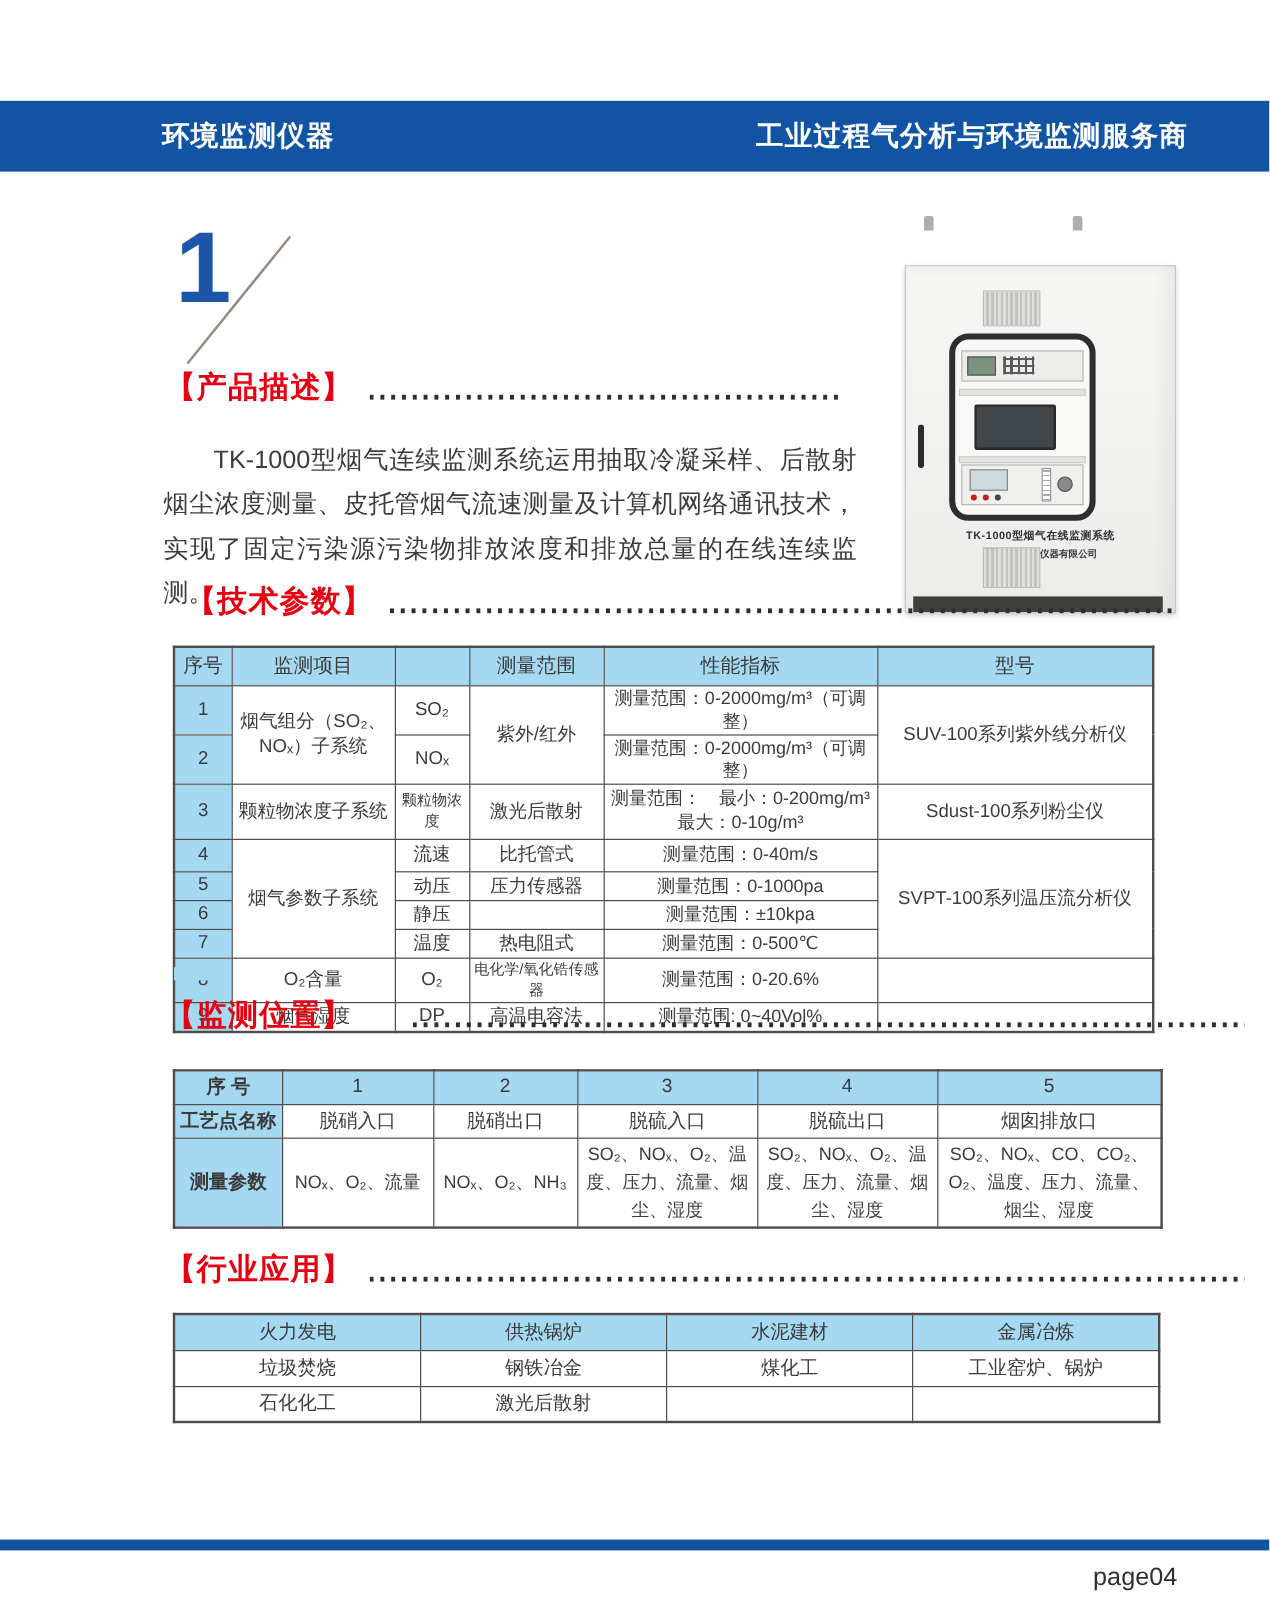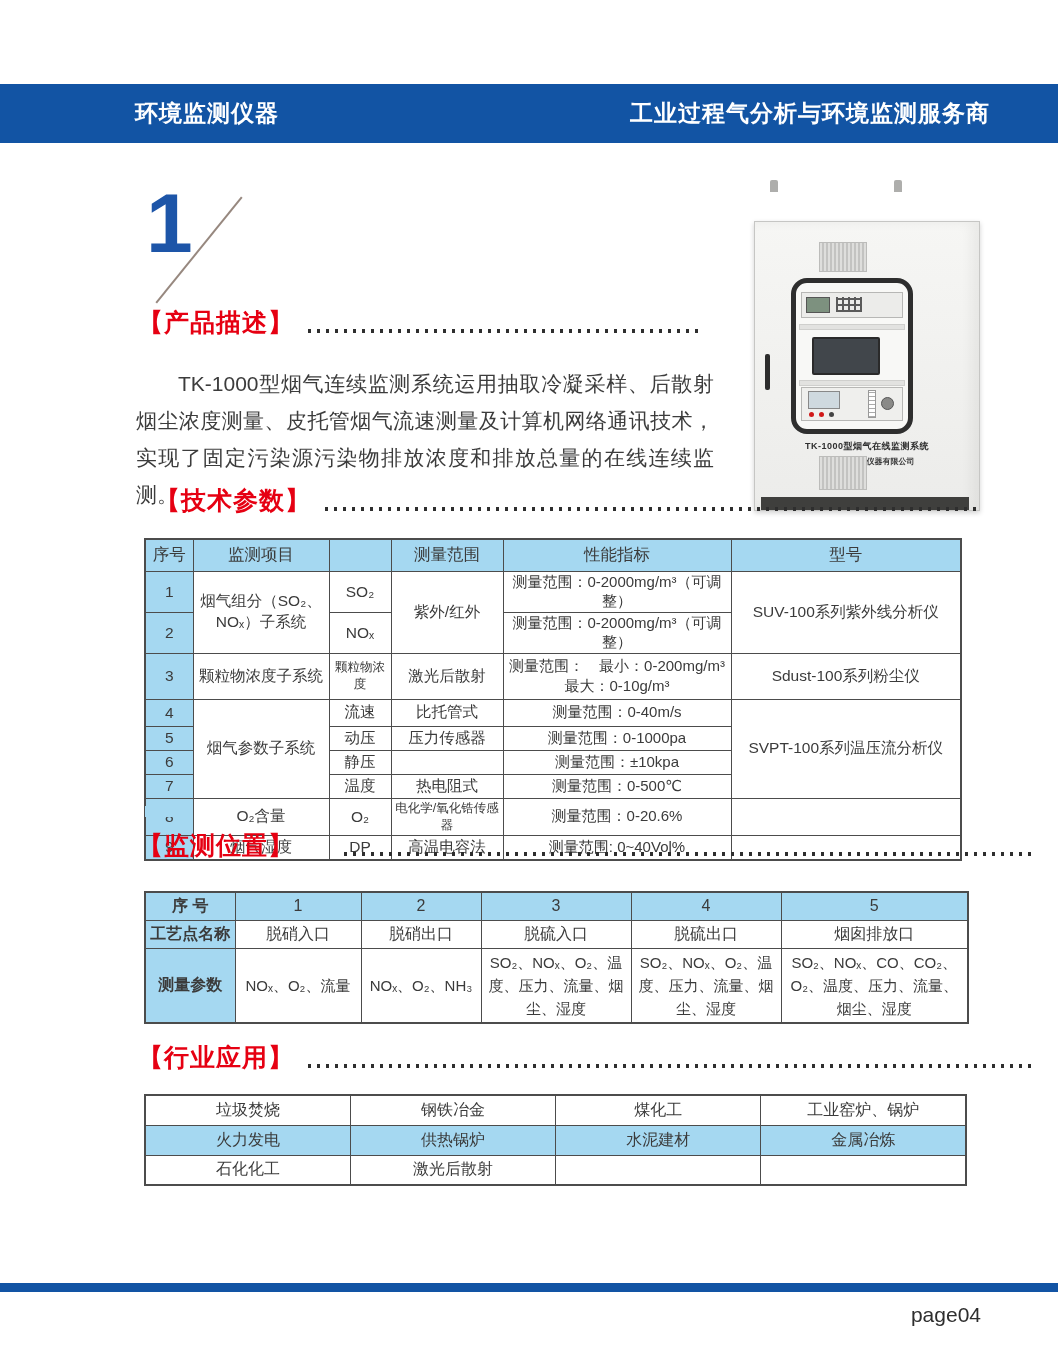--- a/index.html
+++ b/index.html
@@ -277,32 +277,32 @@
     </tbody>
   </table>
 
   <div class="sec-head head-ind">
     <span>【行业应用】</span>
     <span class="dots"></span>
   </div>
   <table class="tbl ind">
     <tbody>
       <tr class="h30">
+        <th class="bluebg">火力发电</th>
+        <th class="bluebg">供热锅炉</th>
+        <th class="bluebg">水泥建材</th>
+        <th class="bluebg">金属冶炼</th>
+      </tr>
+      <tr class="h30">
         <td>垃圾焚烧</td>
         <td>钢铁冶金</td>
         <td>煤化工</td>
         <td>工业窑炉、锅炉</td>
       </tr>
       <tr class="h30">
-        <th class="bluebg">火力发电</th>
-        <th class="bluebg">供热锅炉</th>
-        <th class="bluebg">水泥建材</th>
-        <th class="bluebg">金属冶炼</th>
-      </tr>
-      <tr class="h30">
         <td>石化化工</td>
         <td>激光后散射</td>
         <td></td>
         <td></td>
       </tr>
     </tbody>
   </table>
 
   <div class="foot-bar"></div>
   <div class="page-num">page04</div>

